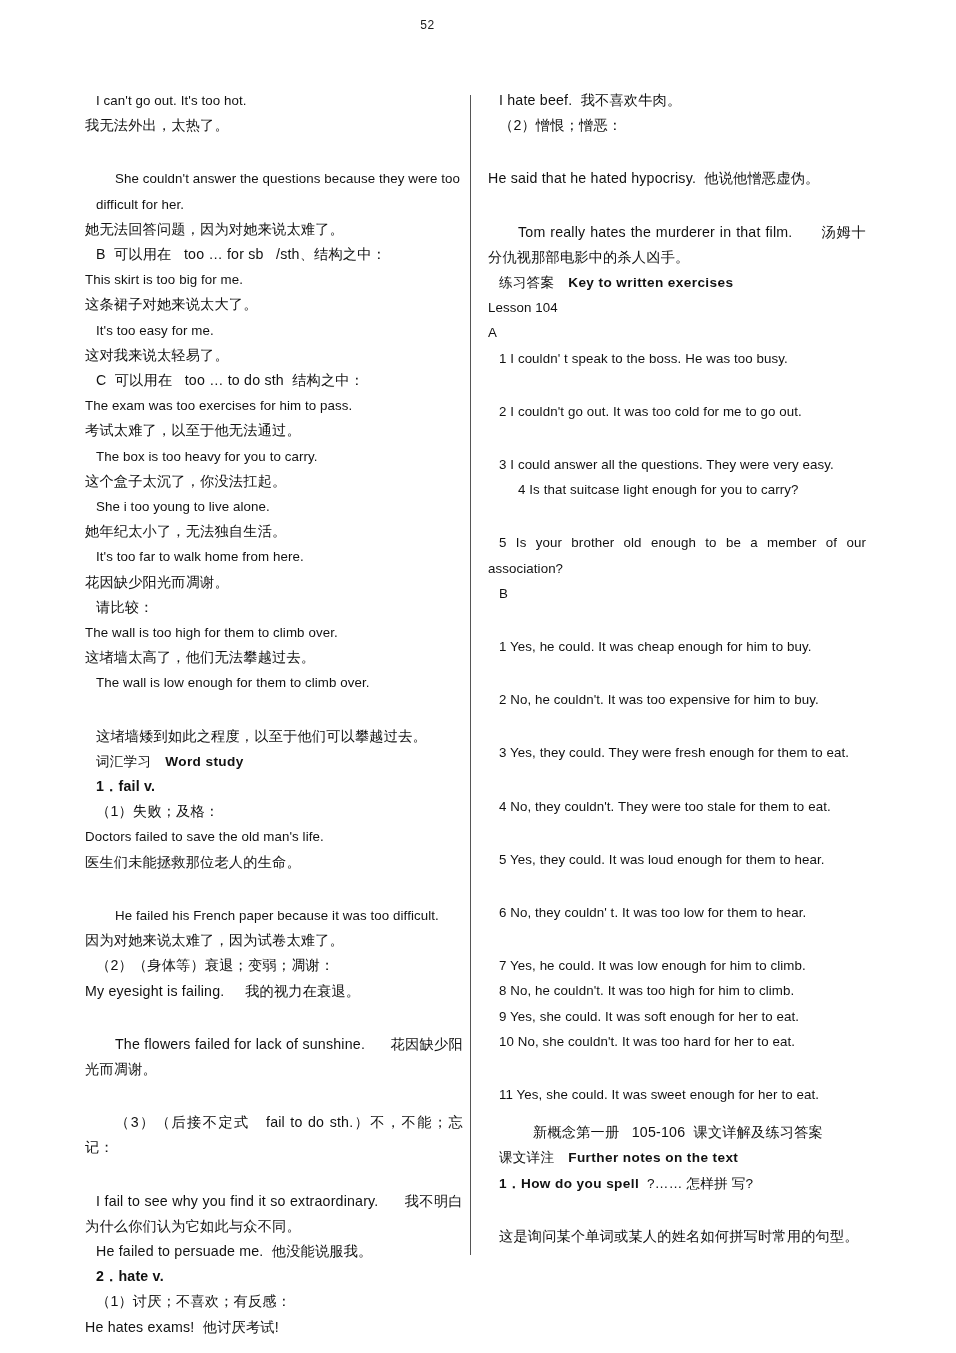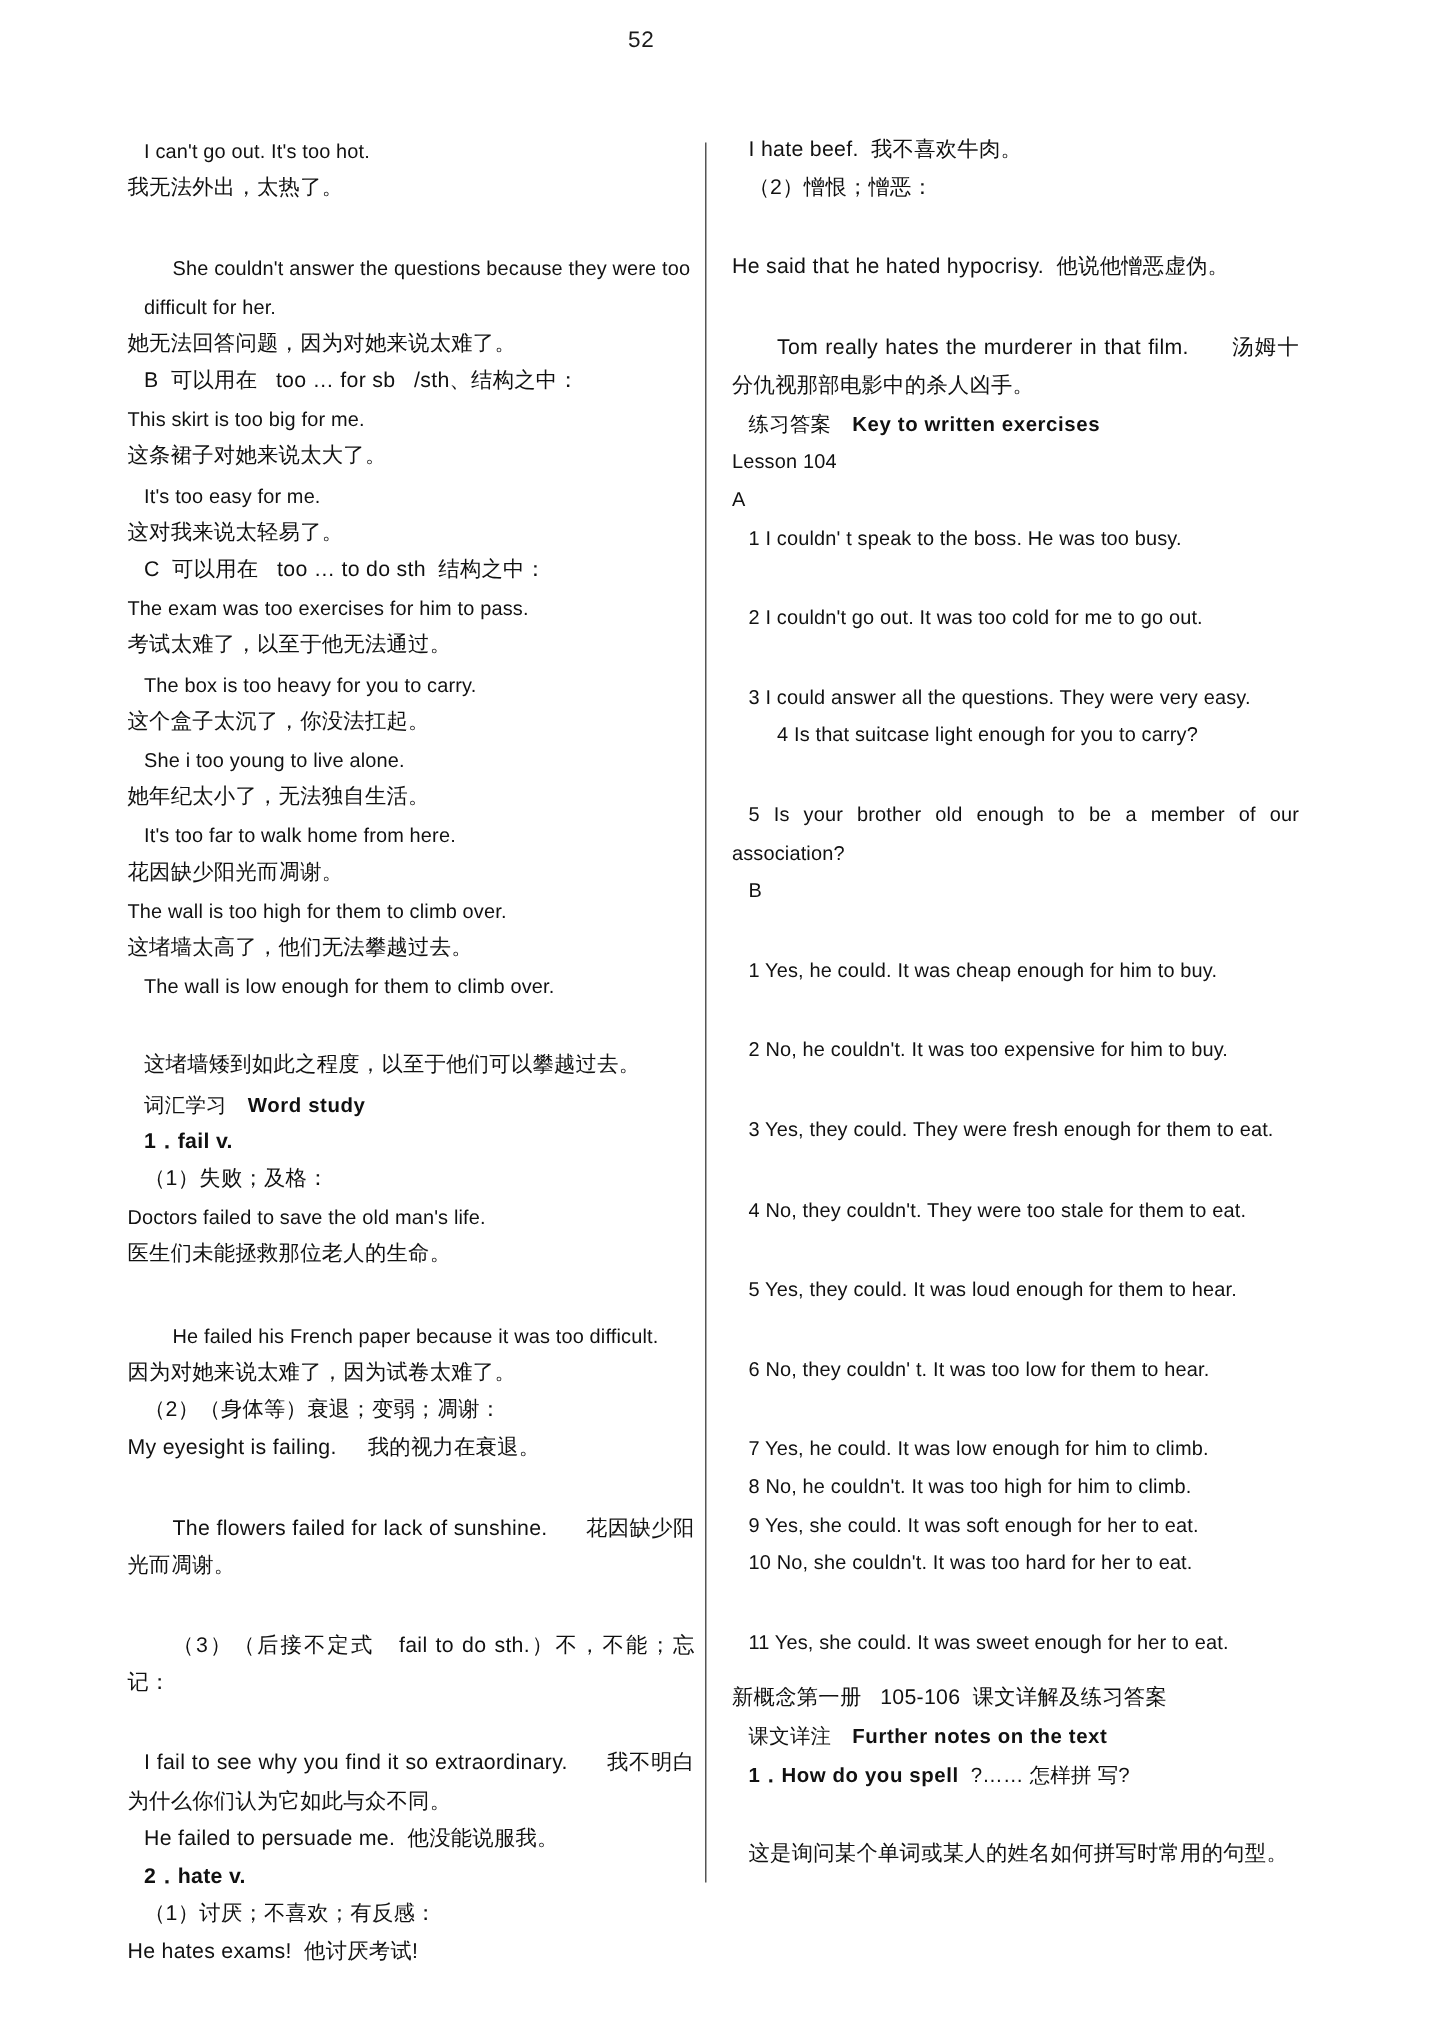--- a/index.html
+++ b/index.html
@@ -24,21 +24,21 @@
     background: #ffffff;
   }
 
   
   .page-number {
     position: absolute;
     left: 0;
     top: 18px;
     width: 855px;
     text-align: center;
-    font-size: 15px;
+    font-size: 12px;
     letter-spacing: 0.5px;
     color: #1a1a1a;
   }
 
   
   .col-divider {
     position: absolute;
     left: 470px;
     top: 95px;
     width: 1px;
@@ -69,21 +69,21 @@
     letter-spacing: 0.1px;
     white-space: pre-wrap;
   }
   .p.ind-sm { text-indent: 11px; }
   .p.ind-lg { text-indent: 30px; }
   .p.just   { text-align: justify; text-align-last: left; margin-top: 28px; }
   .p.cn     { font-size: 14.2px; letter-spacing: 0.2px; }
   .p.bold   { font-weight: bold; }
   .p.head   { font-size: 13.6px; }
   .p.head b { font-weight: bold; letter-spacing: 0.4px; }
-  .p.gap    { margin-top: 13px; }
+  .p.gap    { margin-top: 13px; margin-left: 45px; }
 
   .sp-wide { letter-spacing: 1.6px; }
 </style>
 </head>
 <body>
 
 <div id="page">
 
   <div class="page-number">52</div>
 
@@ -103,20 +103,21 @@
         <p class="p cn">这对我来说太轻易了。</p>
         <p class="p cn ind-sm">C  可以用在   too … to do sth  结构之中：</p>
         <p class="p">The exam was too exercises for him to pass.</p>
         <p class="p cn">考试太难了，以至于他无法通过。</p>
         <p class="p ind-sm">The box is too heavy for you to carry.</p>
         <p class="p cn">这个盒子太沉了，你没法扛起。</p>
         <p class="p ind-sm">She i too young to live alone.</p>
         <p class="p cn">她年纪太小了，无法独自生活。</p>
         <p class="p ind-sm">It's too far to walk home from here.</p>
         <p class="p cn">花因缺少阳光而凋谢。</p>
+        <p class="p cn ind-sm">请比较：</p>
         <p class="p">The wall is too high for them to climb over.</p>
         <p class="p cn">这堵墙太高了，他们无法攀越过去。</p>
         <p class="p ind-sm">The wall is low enough for them to climb over.</p>
         <p class="p cn ind-sm just">这堵墙矮到如此之程度，以至于他们可以攀越过去。</p>
         <p class="p cn ind-sm head"><span>词汇学习</span><span>  </span><b class="sp-wide">Word study</b></p>
         <p class="p cn ind-sm bold">1．fail v.</p>
         <p class="p cn ind-sm">（1）失败；及格：</p>
         <p class="p">Doctors failed to save the old man's life.</p>
         <p class="p cn">医生们未能拯救那位老人的生命。</p>
         <p class="p ind-lg just">He failed his French paper because it was too difficult.</p>

